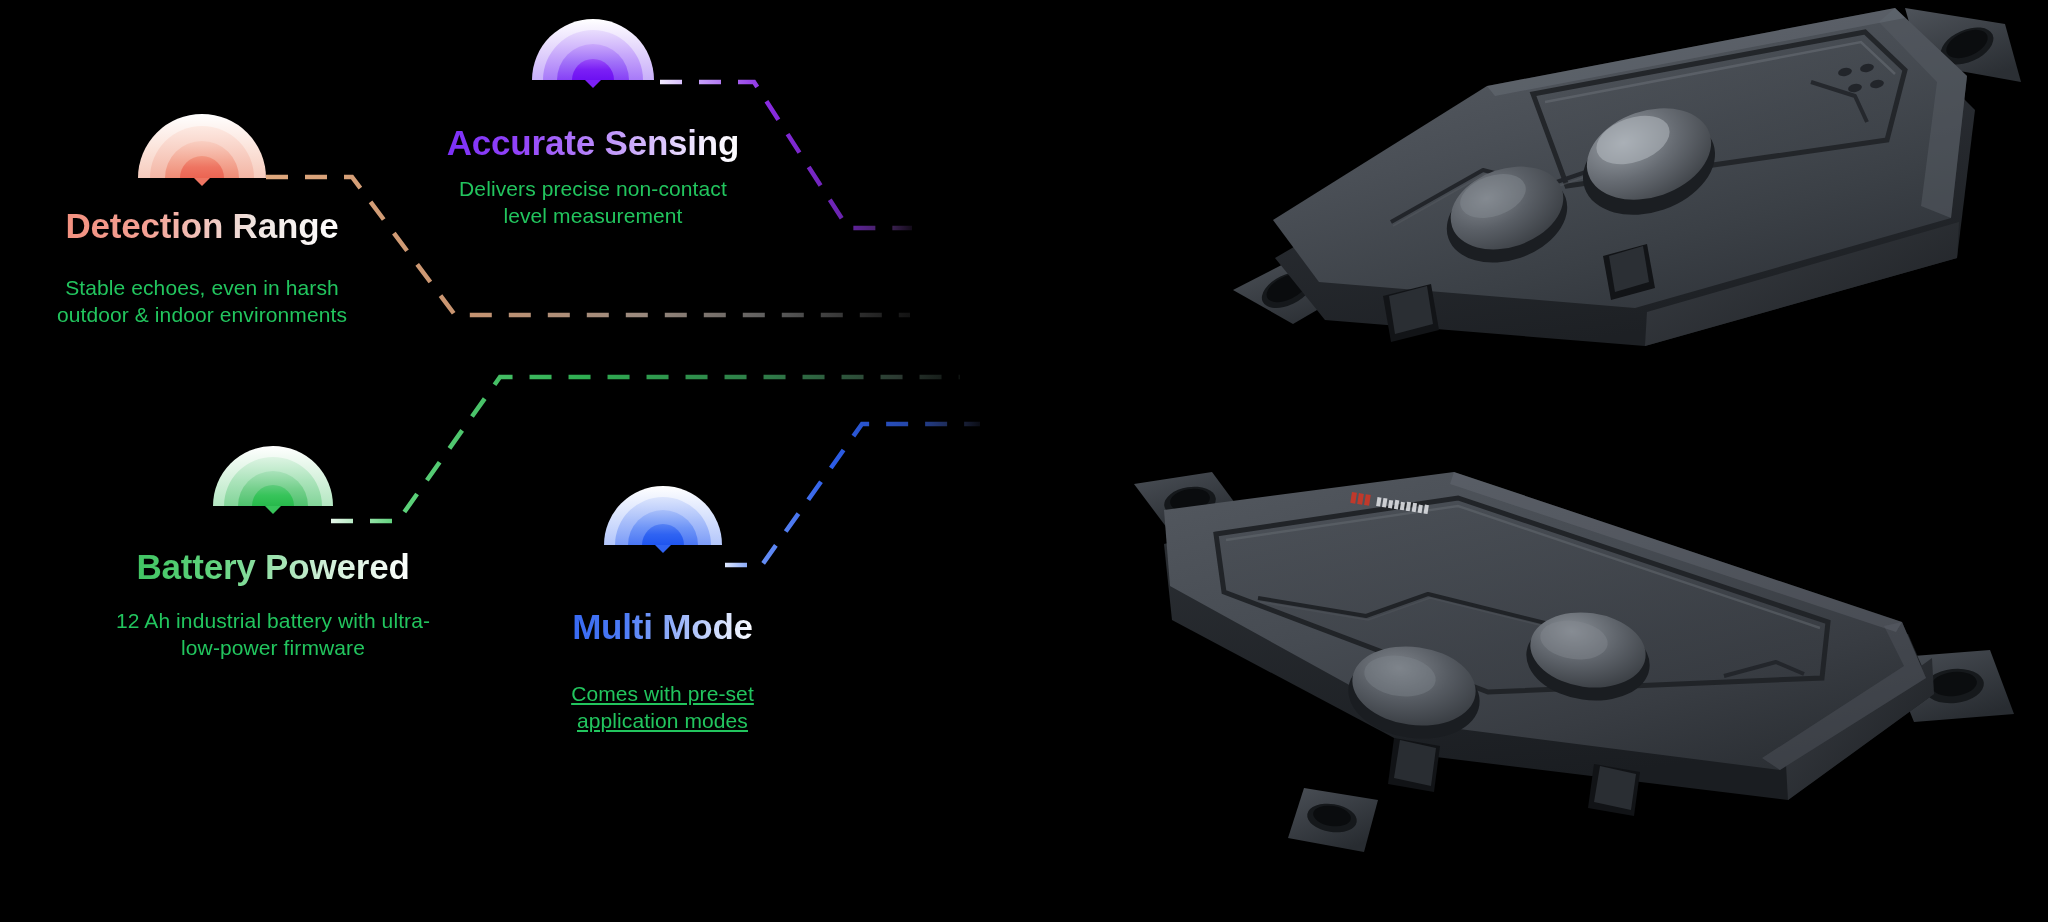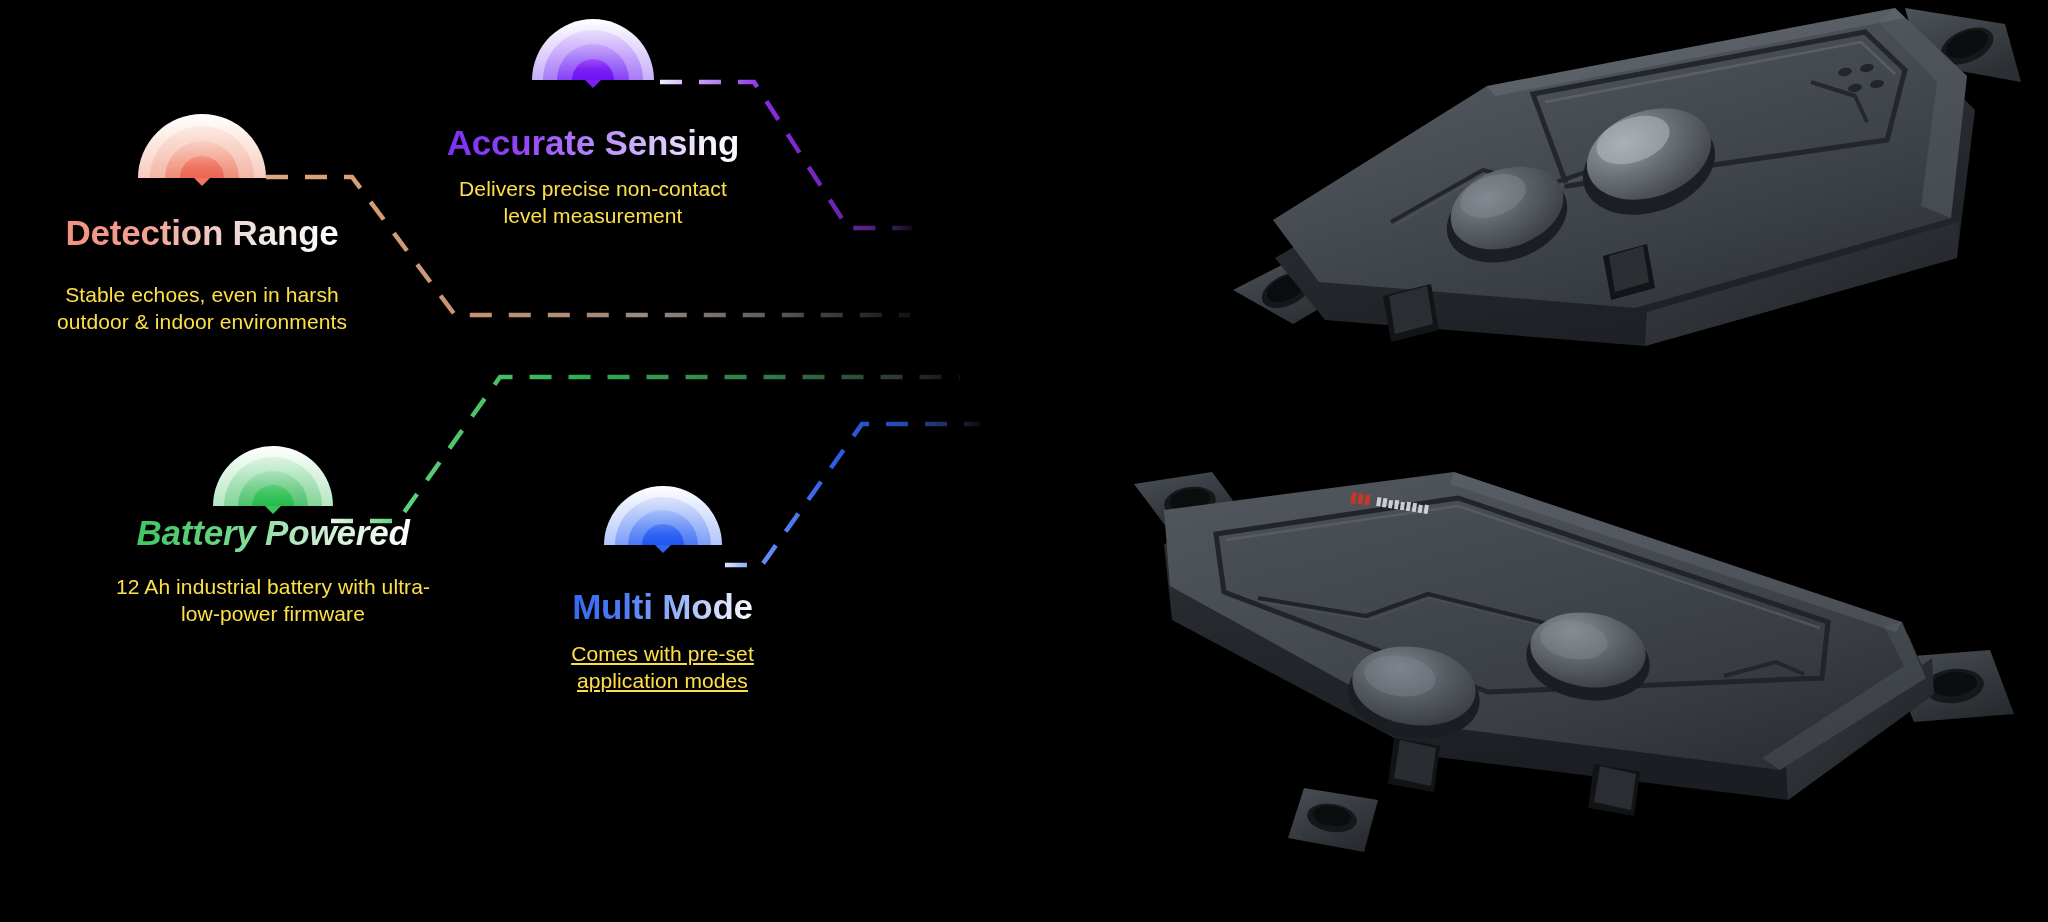--- a/index.html
+++ b/index.html
@@ -27,38 +27,38 @@
   .feature{position:absolute;display:flex;flex-direction:column;align-items:center;}
   .ficon{position:relative;display:block;}
   .ftitle{
     font-size:35px;font-weight:700;line-height:1.08;white-space:nowrap;
     letter-spacing:-0.2px;
     -webkit-background-clip:text;background-clip:text;color:transparent;
     -webkit-text-fill-color:transparent;
     margin:0;padding:0 2px;
   }
   .fdesc{
-    font-size:21px;line-height:1.28;color:#fde047;text-align:center;
+    font-size:21px;line-height:1.28;color:#22c55e;text-align:center;
     margin:0;font-weight:400;white-space:pre-line;letter-spacing:0.1px;
   }
 
   
   #feature-detection-range{left:0px;top:108px;width:404px;}
-  #feature-detection-range .ftitle{margin-top:28px;}
+  #feature-detection-range .ftitle{margin-top:21px;}
   #feature-detection-range .fdesc{margin-top:30px;}
 
   #feature-accurate-sensing{left:406px;top:12px;width:374px;}
   #feature-accurate-sensing .ftitle{margin-top:36px;}
   #feature-accurate-sensing .fdesc{margin-top:14px;}
 
   #feature-battery-powered{left:88px;top:440px;width:370px;}
-  #feature-battery-powered .ftitle{font-style:italic;}
+  #feature-battery-powered .ftitle{margin-top:34px;}
   #feature-battery-powered .fdesc{margin-top:22px;}
 
-  #feature-multi-mode{left:490px;top:480px;width:345px;}
+  #feature-multi-mode{left:490px;top:480px;width:345px;gap:20px;}
   #feature-multi-mode .ftitle{margin-top:35px;}
   #feature-multi-mode .fdesc{margin-top:15px;text-decoration:underline;}
 
   
   #title-detection-range{background-image:linear-gradient(95deg,#f2907f 0%,#f5a093 30%,#efe6e2 70%,#ffffff 100%);}
   #title-accurate-sensing{background-image:linear-gradient(95deg,#7b2ff7 0%,#9243f9 26%,#c9a7fb 62%,#f4efff 88%,#ffffff 100%);text-align:right;}
   #title-battery-powered{background-image:linear-gradient(95deg,#3fc462 0%,#5fd37c 28%,#cdeed6 68%,#ffffff 100%);}
   #title-multi-mode{background-image:linear-gradient(95deg,#3668f2 0%,#4d7cf6 30%,#b9cbfb 70%,#ffffff 100%);}
 </style>
 </head>

